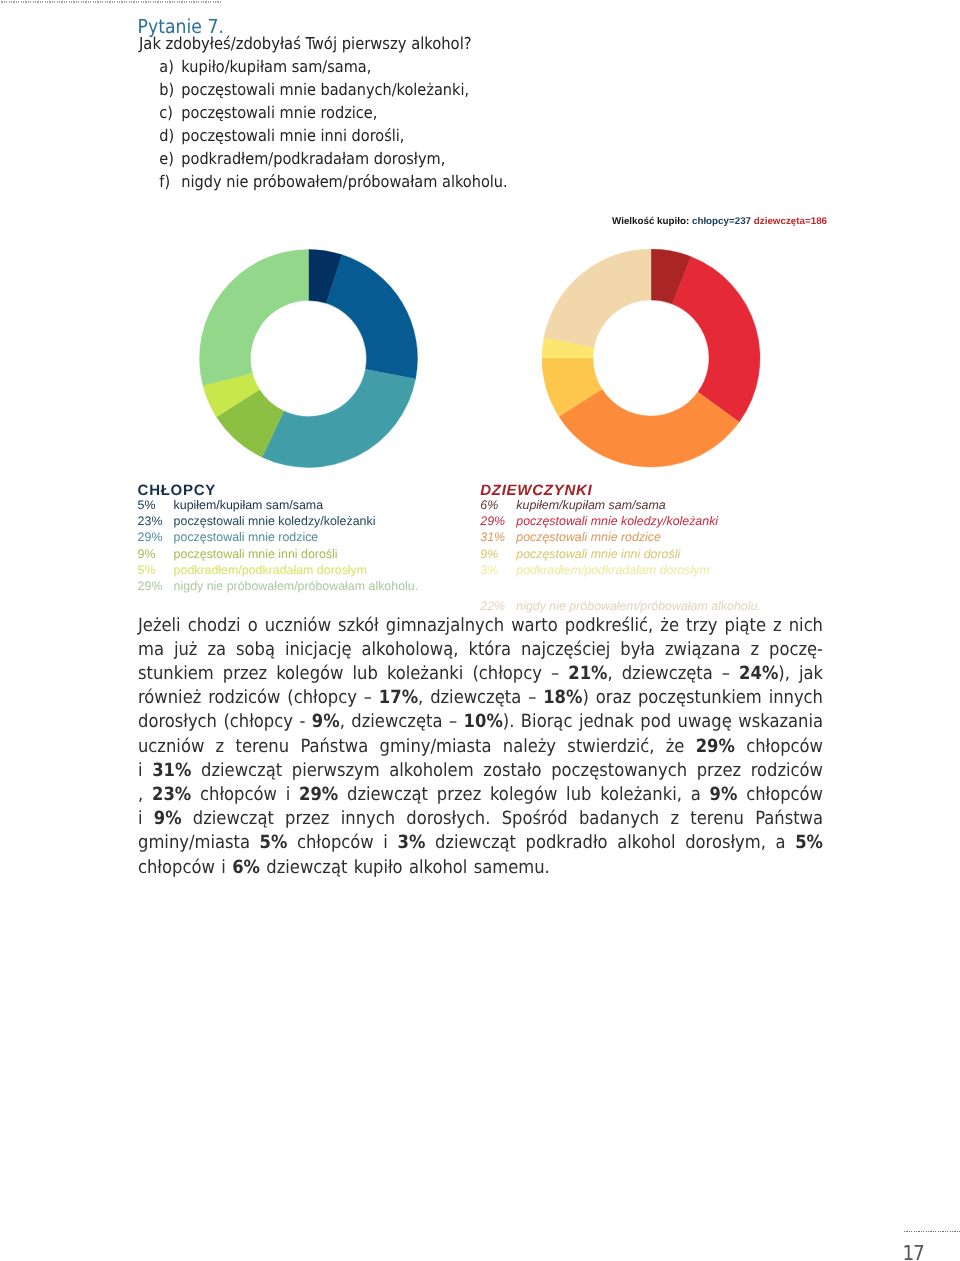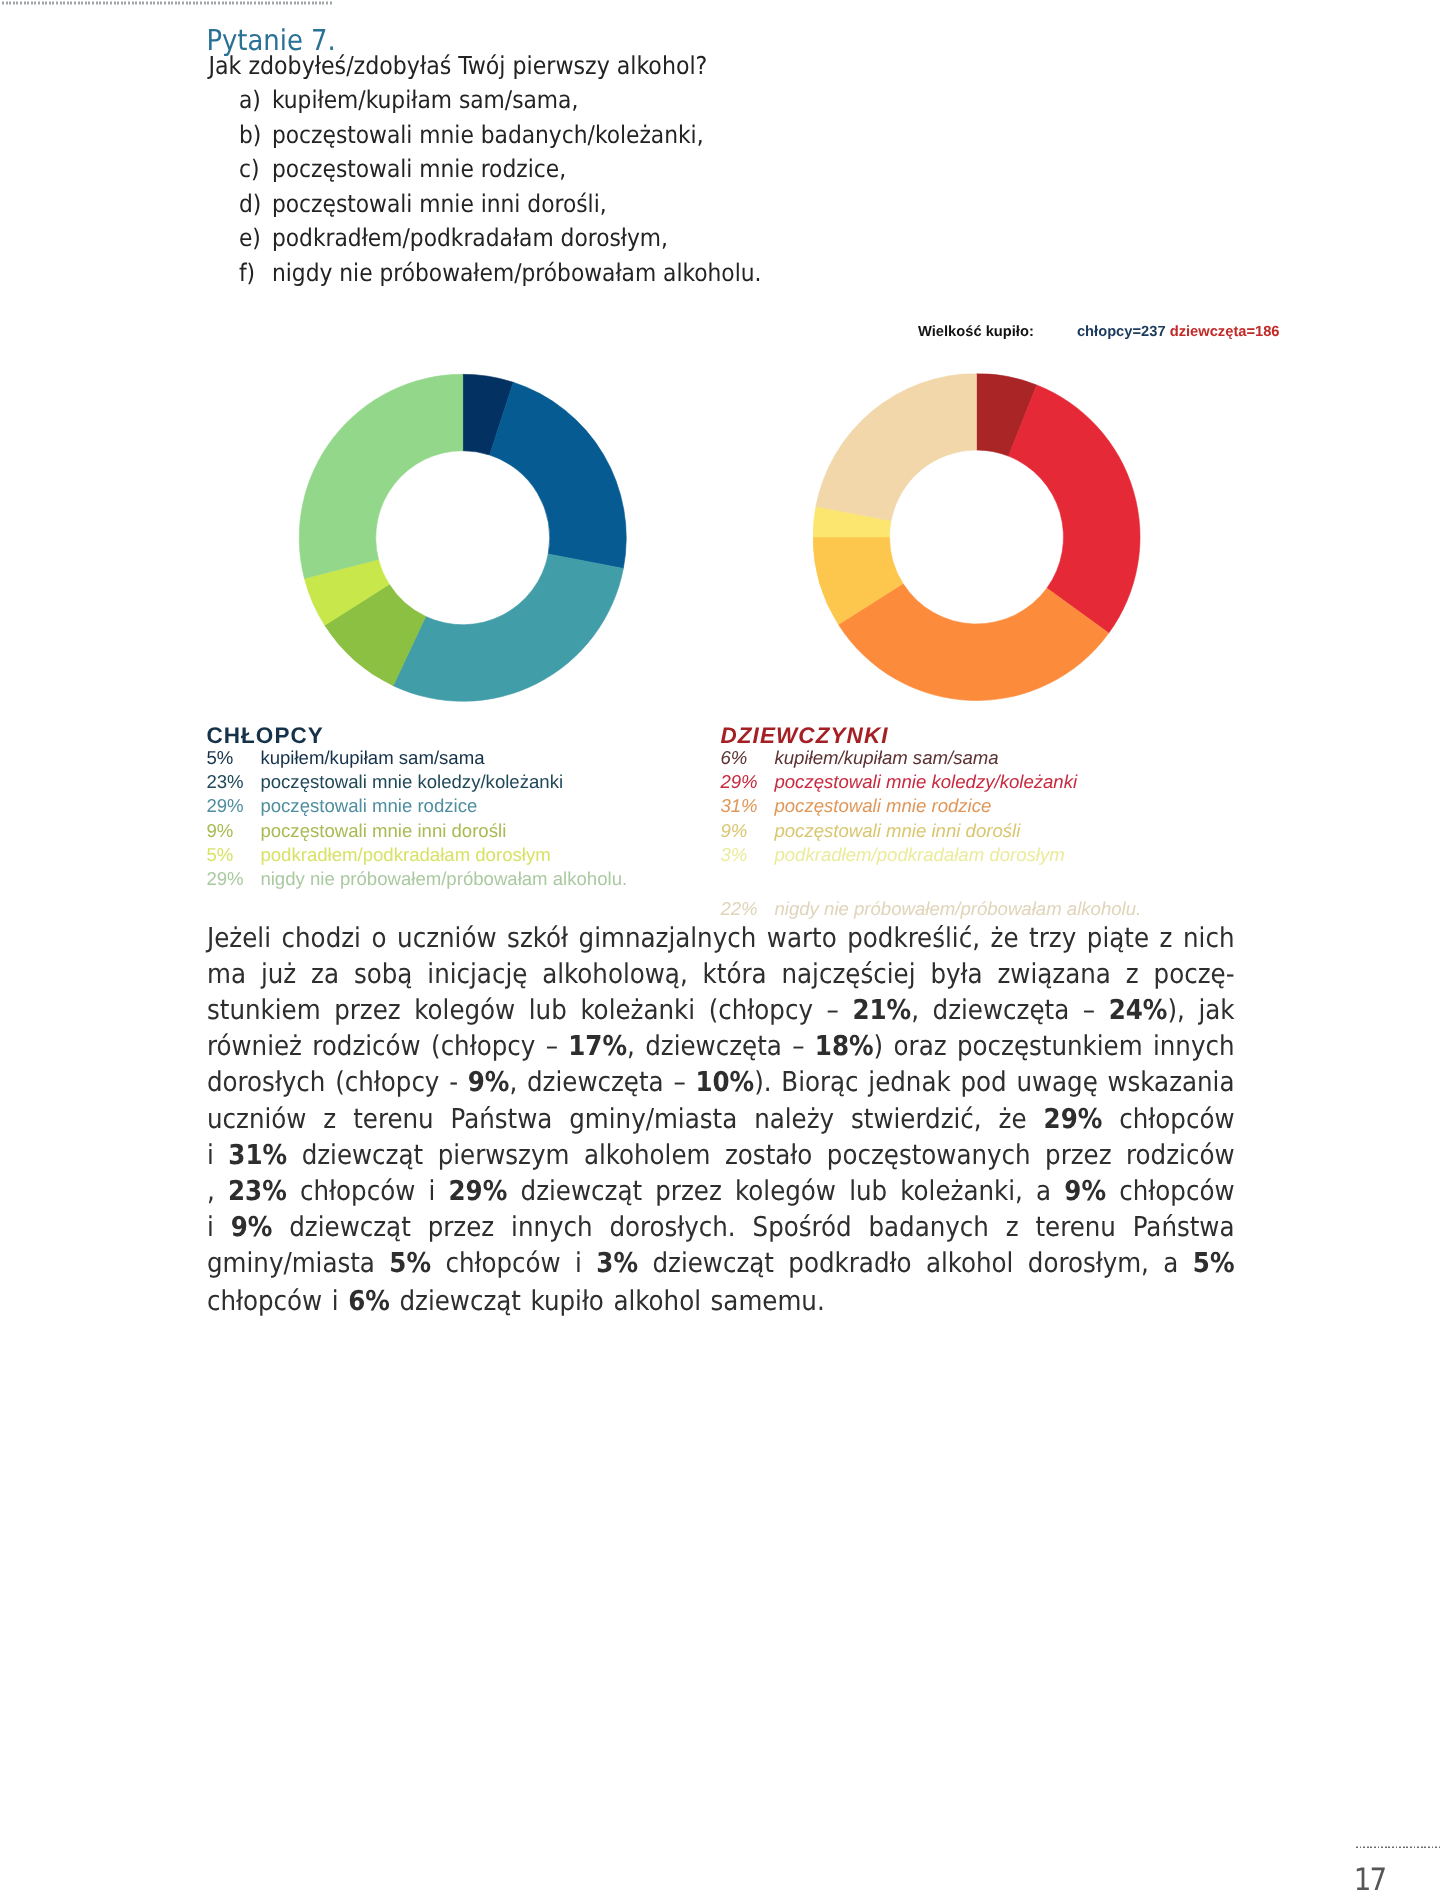--- a/index.html
+++ b/index.html
@@ -21,21 +21,21 @@
   .q-text{position:absolute;left:139px;top:33.6px;font-size:16.4px;color:#232323;line-height:1.2;
       font-family:"DejaVu Sans",sans-serif;font-stretch:condensed;letter-spacing:0px;}
   .opts{position:absolute;left:159.3px;top:57.4px;font-size:16.15px;color:#232323;letter-spacing:0px;
       font-family:"DejaVu Sans",sans-serif;font-stretch:condensed;}
   .opt{position:relative;height:23px;}
   .opt .ltr{position:absolute;left:0;top:0;}
   .opt .txt{position:absolute;left:22px;top:0;white-space:nowrap;}
 
   .sample{position:absolute;left:612px;top:216px;font-size:9.8px;font-weight:bold;color:#131313;
       letter-spacing:0px;white-space:nowrap;}
-  .sample .b{color:#1c3a5c;margin-left:26px;}
+  .sample .b{color:#1c3a5c;}
   .sample .r{color:#c02a28;}
 
   .donut{position:absolute;}
   #donut-boys{left:199px;top:248.6px;}
   #donut-girls{left:542px;top:248.6px;}
 
   .legend{position:absolute;font-size:12.4px;line-height:1;}
   .legend .hd{font-weight:bold;letter-spacing:0.72px;font-size:15px;display:block;height:16.5px;}
   .legend .row{position:relative;height:16.1px;}
   .legend .pct{position:absolute;left:0;top:0;}
@@ -54,21 +54,21 @@
 <div class="page">
 
   <div class="dot-top"></div>
 
   <div class="q-title">Pytanie 7.</div>
   <div class="q-text">Jak zdobyłeś/zdobyłaś Twój pierwszy alkohol?</div>
 
   <div class="opts" id="opts">
       <div class="opt">
         <span class="ltr">a)</span>
-        <span class="txt">kupiłem/kupiłam sam/sama,</span>
+        <span class="txt">kupiło/kupiłam sam/sama,</span>
       </div>
       <div class="opt">
         <span class="ltr">b)</span>
         <span class="txt">poczęstowali mnie badanych/koleżanki,</span>
       </div>
       <div class="opt">
         <span class="ltr">c)</span>
         <span class="txt">poczęstowali mnie rodzice,</span>
       </div>
       <div class="opt">

